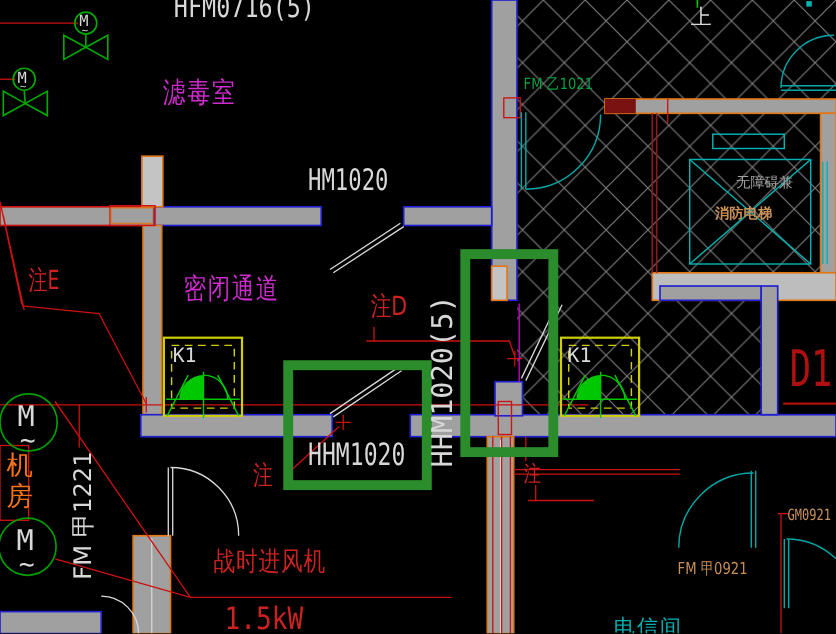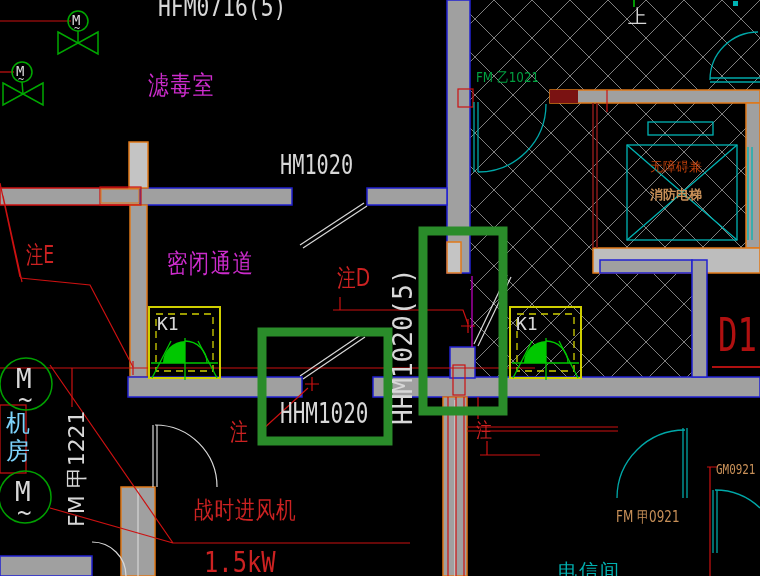--- a/index.html
+++ b/index.html
@@ -174,25 +174,25 @@
 <div class="lbl cjk" style="left:148px;top:72px;font-size:26px;color:#cc2ccc;letter-spacing:2px;transform:scaleX(.8);">滤毒室</div>
 <div class="lbl" style="left:280px;top:151px;font-size:27px;color:#d8d8d8;transform:scaleX(.75);">HM1020</div>
 <div class="lbl cjk" style="left:167px;top:250px;font-size:26px;color:#cc2ccc;letter-spacing:2px;transform:scaleX(.78);">密闭通道</div>
 <div class="lbl cjk" style="left:26px;top:243px;font-size:24px;color:#cc2222;transform:scaleX(.72);">注E</div>
 <div class="lbl cjk" style="left:337px;top:266px;font-size:24px;color:#cc2222;transform:scaleX(.78);">注D</div>
 <div class="lbl" style="left:280px;top:400px;font-size:28px;color:#d8d8d8;transform:scaleX(.75);">HHM1020</div>
 <div class="lbl vt" style="left:418px;top:395px;height:30px;line-height:30px;font-size:26px;color:#d8d8d8;">HHM1020(5)</div>
 <div class="lbl" style="left:157px;top:315px;font-size:18px;color:#d8d8d8;">K1</div>
 <div class="lbl" style="left:516px;top:315px;font-size:18px;color:#d8d8d8;">K1</div>
 <div class="lbl cjk" style="left:476px;top:70px;font-size:14px;color:#00a040;transform:scaleX(.85);">FM 乙1021</div>
-<div class="lbl cjk" style="left:650px;top:160px;font-size:13px;color:#c2410c;">无障碍兼</div>
+<div class="lbl cjk" style="left:669px;top:160px;font-size:13px;color:#a3a3a3;">无障碍兼</div>
 <div class="lbl cjk" style="left:650px;top:188px;font-size:13px;color:#c89058;font-weight:bold;">消防电梯</div>
 <div class="lbl cjk" style="left:628px;top:7px;font-size:19px;color:#d8d8d8;">上</div>
 <div class="lbl" style="left:718px;top:312px;font-size:46px;color:#b01010;transform:scaleX(.7);">D1</div>
-<div class="lbl cjk" style="left:6px;top:410px;width:30px;font-size:24px;line-height:1.15;color:#7dd3fc;white-space:normal;word-break:break-all;">机房</div>
+<div class="lbl cjk" style="left:6px;top:410px;width:30px;font-size:24px;line-height:1.15;color:#f97316;white-space:normal;word-break:break-all;">机房</div>
 <div class="lbl vt cjk" style="left:90px;top:501px;height:26px;line-height:26px;font-size:22px;color:#d8d8d8;">FM 甲1221</div>
 <div class="lbl cjk" style="left:194px;top:498px;font-size:24px;color:#cc2222;letter-spacing:1px;transform:scaleX(.82);">战时进风机</div>
 <div class="lbl" style="left:204px;top:549px;font-size:28px;color:#cc2222;transform:scaleX(.85);">1.5kW</div>
 <div class="lbl cjk" style="left:230px;top:420px;font-size:24px;color:#cc2222;transform:scaleX(.75);">注</div>
 <div class="lbl cjk" style="left:476px;top:420px;font-size:20px;color:#cc2222;transform:scaleX(.8);">注</div>
 <div class="lbl cjk" style="left:558px;top:561px;font-size:19px;color:#00b0b0;letter-spacing:2px;">电信间</div>
 <div class="lbl cjk" style="left:616px;top:510px;font-size:15px;color:#c89058;transform:scaleX(.8);">FM 甲0921</div>
 <div class="lbl" style="left:716px;top:462px;font-size:14px;color:#c89058;transform:scaleX(.78);">GM0921</div>
 
 <div class="lbl" style="left:72px;top:13px;font-size:14px;color:#d8d8d8;">M</div>

